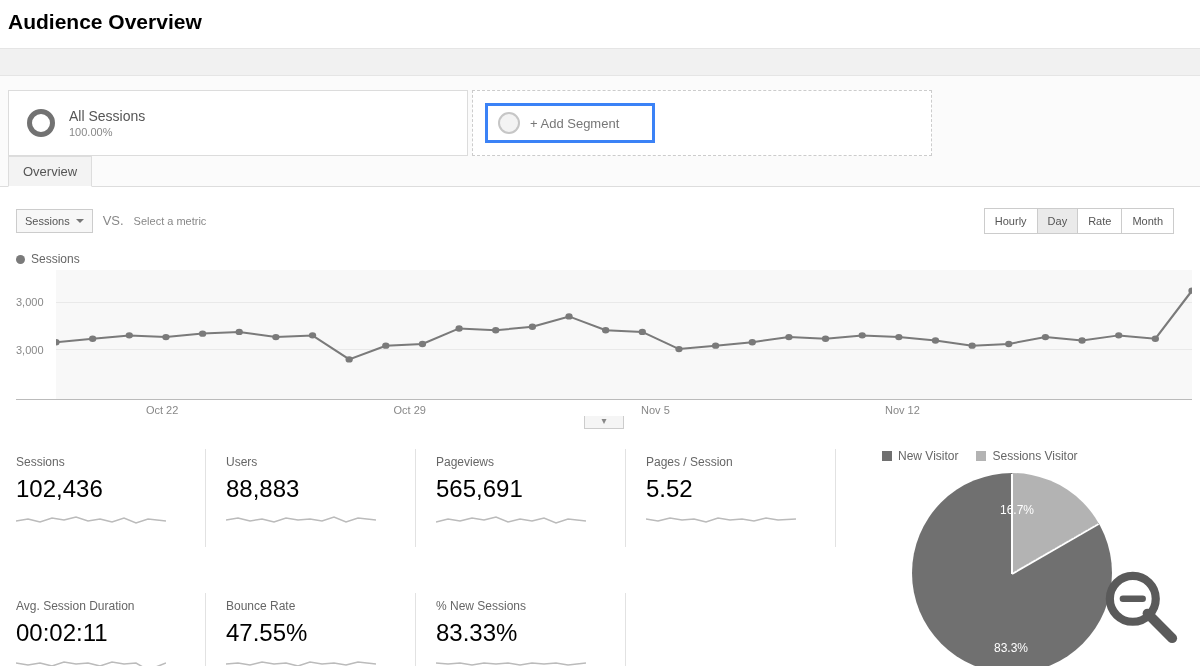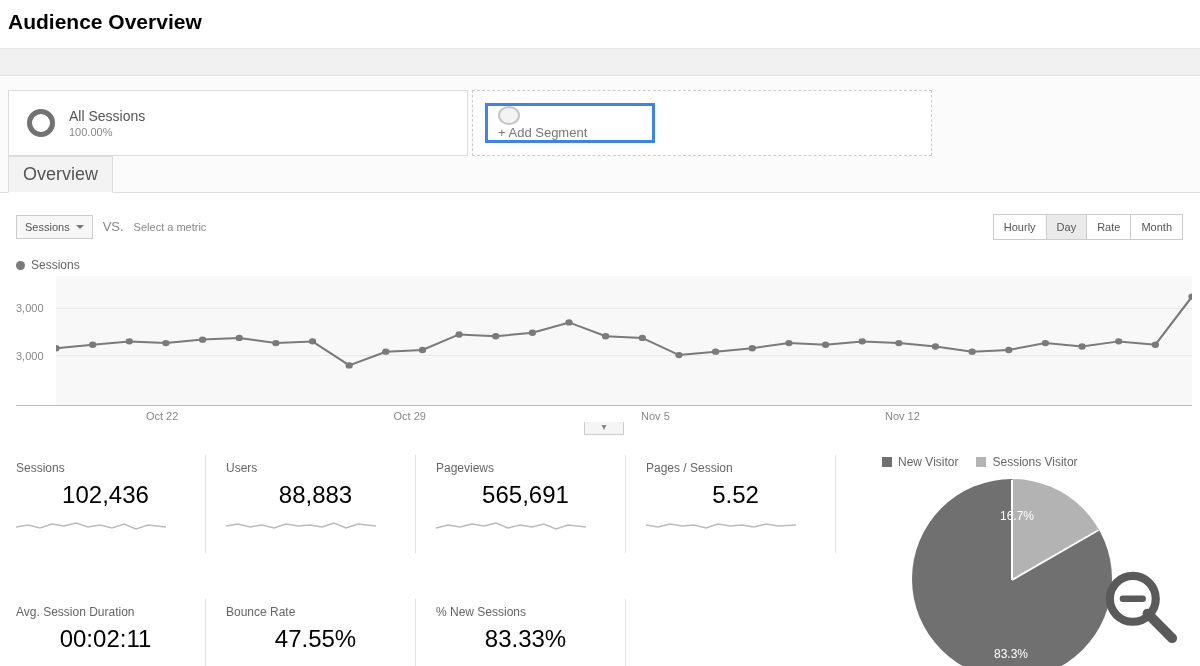--- a/index.html
+++ b/index.html
@@ -55,24 +55,23 @@
     background: #fff;
     display: flex;
     align-items: center;
     padding: 12px;
   }
   .add-segment-inner {
     border: 3px solid #3b82f6;
     height: 100%;
     width: 170px;
     display: flex;
-    align-items: flex-start;
+    align-items: center;
     padding: 0 10px;
     cursor: pointer;
-    flex-direction: column;
   }
   .add-segment-circle {
     width: 22px; height: 22px;
     border-radius: 50%;
     border: 2px solid #c6c6c6;
     background: #f3f3f3;
     margin-right: 10px;
   }
   .add-segment-label { font-size: 13px; color: #777; }
   
@@ -81,21 +80,21 @@
     background: #fbfbfb;
     padding: 0 8px;
     margin-top: -1px;
   }
   .tab {
     display: inline-block;
     background: #f3f3f3;
     border: 1px solid #ddd;
     border-bottom: 1px solid #fff;
     padding: 7px 14px;
-    font-size: 18px;
+    font-size: 13px;
     color: #555;
     position: relative;
     top: 1px;
   }
   
   .controls-row {
     display: flex;
     align-items: center;
     padding: 14px 8px 8px 16px;
   }
@@ -115,21 +114,21 @@
     border-left: 4px solid transparent;
     border-right: 4px solid transparent;
     border-top: 4px solid #777;
   }
   .vs { font-size: 13px; color: #888; margin: 12px 10px; }
   .select-metric { font-size: 11px; color: #888; cursor: pointer; }
   .spacer { flex: 1; }
   .period-btns {
     display: inline-flex;
     border: 1px solid #ccc;
-    margin-right: 9px;
+    margin-right: 18px;
     justify-content: center;
   }
   .pbtn {
     font-size: 11px;
     color: #555;
     padding: 6px 10px;
     background: #fff;
     border-right: 1px solid #ccc;
     cursor: pointer;
   }
@@ -194,21 +193,21 @@
   }
   .metrics-grid { flex: 1; }
   .mrow { display: flex; }
   .mcell {
     width: 190px;
     padding: 6px 10px 12px 0;
     border-right: 1px solid #e2e2e2;
     margin-right: 20px;
   }
   .mcell .mlabel { font-size: 12px; color: #666; margin-bottom: 6px; }
-  .mcell .mvalue { font-size: 24px; color: #000; margin-bottom: 4px; text-align: center; }
+  .mcell .mvalue { font-size: 24px; color: #000; margin-bottom: 4px; }
   .spark {
     height: 24px; width: 150px;
   }
   .mrow + .mrow { margin-top: 46px; }
   
   .pie-area { width: 310px; }
   .pie-legend {
     display: flex; gap: 18px; font-size: 12px; color: #666;
     margin-bottom: 10px; justify-content: flex-start; padding-right: 30px;
   }

